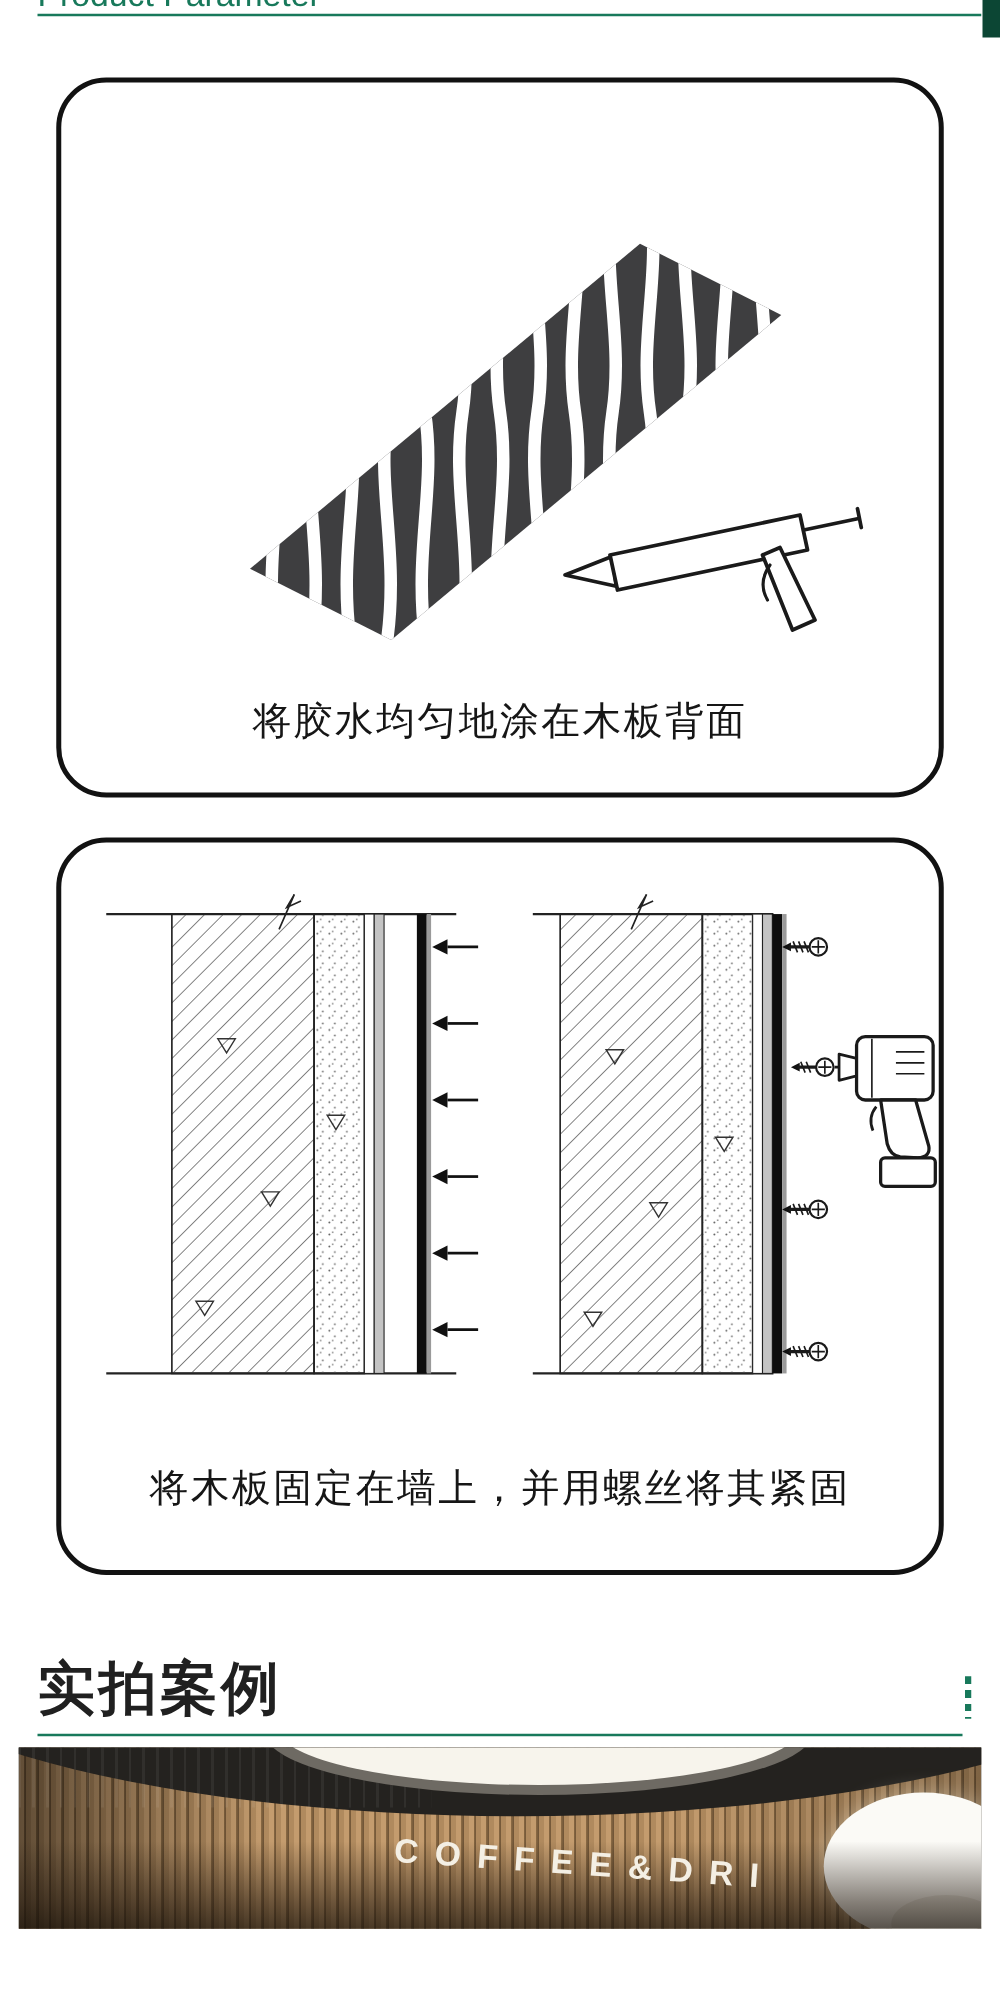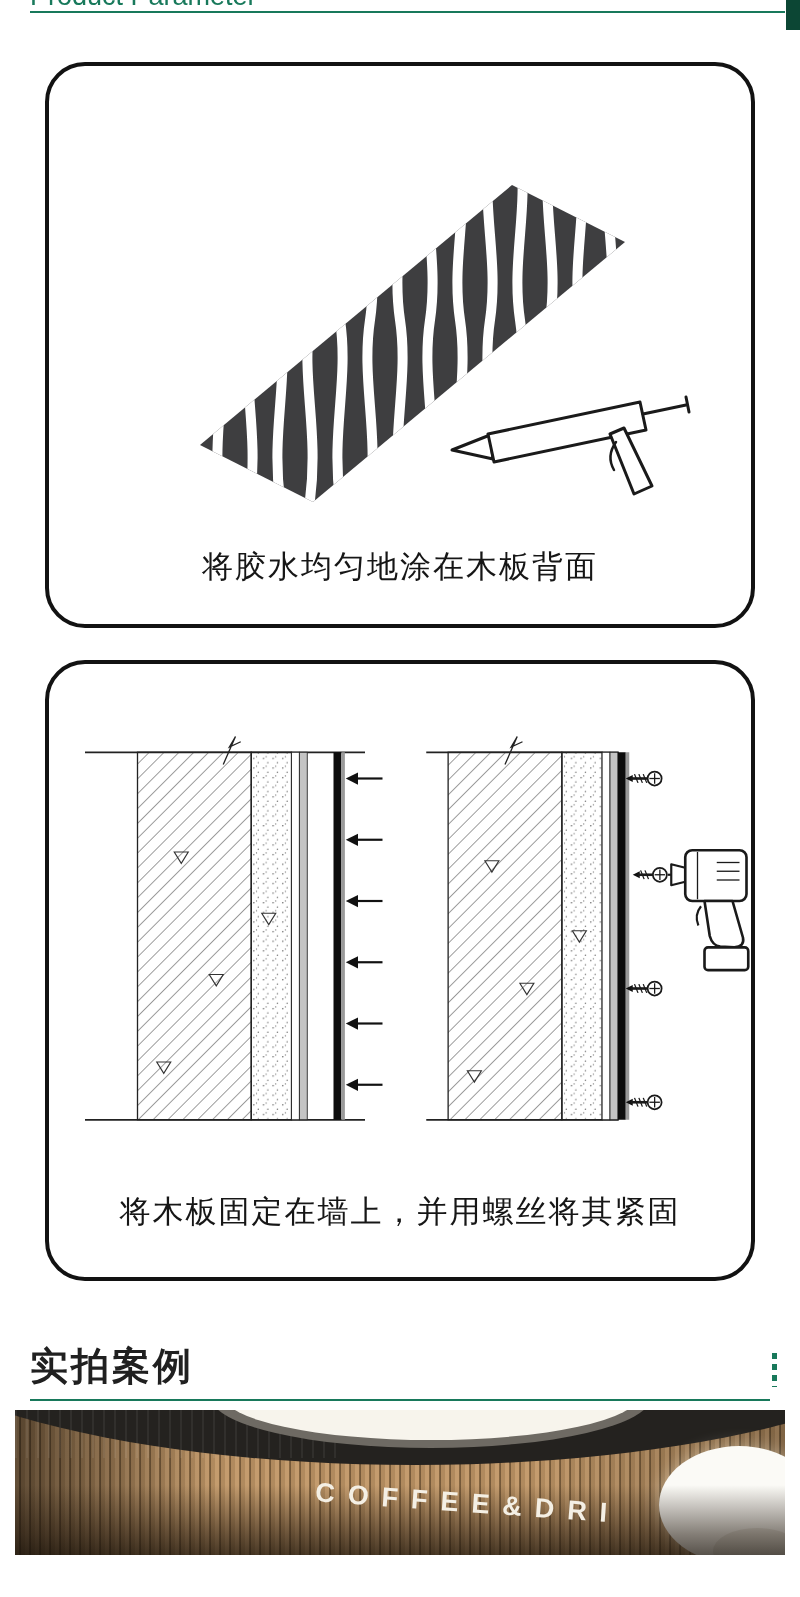--- a/index.html
+++ b/index.html
@@ -6,29 +6,29 @@
   body{width:800px;font-family:"Liberation Sans","DejaVu Sans",sans-serif;}
   .page{position:relative;width:800px;height:1597px;overflow:hidden;background:#ffffff;}
 
   
   .top-bar{position:relative;height:36px;}
   .top-title{position:absolute;left:30px;top:-17px;font-size:27px;line-height:1;color:#18795B;font-weight:500;white-space:nowrap;}
   .top-rule{position:absolute;left:30px;right:15px;top:11px;height:2px;background:#18795B;}
   .corner-tab{position:absolute;right:0;top:0;width:14px;height:30px;background:#0C4634;}
 
   
-  .step-card{width:702px;margin:26px auto 0;border:4px solid #121212;border-radius:40px;background:#fff;padding:24px 0 36px;}
-  .step-card.second{margin-top:32px;padding:53px 0 44px;}
+  .step-card{width:702px;margin:26px auto 0;border:4px solid #121212;border-radius:40px;background:#fff;padding:34px 0 36px;}
+  .step-card.second{margin-top:32px;padding:22px 0 44px;}
   .step-card svg{display:block;margin:0 auto;}
   .step-caption{margin-top:26px;text-align:center;font-size:31px;font-weight:500;color:#161616;letter-spacing:2px;}
   .step-card.second .step-caption{margin-top:36px;}
 
   
   .case-header{position:relative;margin:64px 30px 0;}
-  .cn-title{font-size:38px;font-weight:800;color:#202020;letter-spacing:3px;line-height:1.15;}
+  .cn-title{font-size:46px;font-weight:800;color:#202020;letter-spacing:3px;line-height:1.15;}
   .en-title{margin-top:4px;font-size:25px;color:#18795B;line-height:1.15;}
   .header-rule{margin-top:10px;height:2px;background:#18795B;}
   .side-dashes{position:absolute;right:-7px;bottom:14px;width:5px;height:34px;
     background:repeating-linear-gradient(180deg,#18795B 0 6px,transparent 6px 11px);}
 
   
   .case-photo{position:relative;margin:9px 15px 0;height:145px;background:#2b2824;overflow:hidden;}
   .wood-band{position:absolute;inset:0;
     background:
       linear-gradient(90deg,rgba(0,0,0,.5) 0%,rgba(0,0,0,0) 26%,rgba(0,0,0,0) 68%,rgba(0,0,0,.28) 100%),

